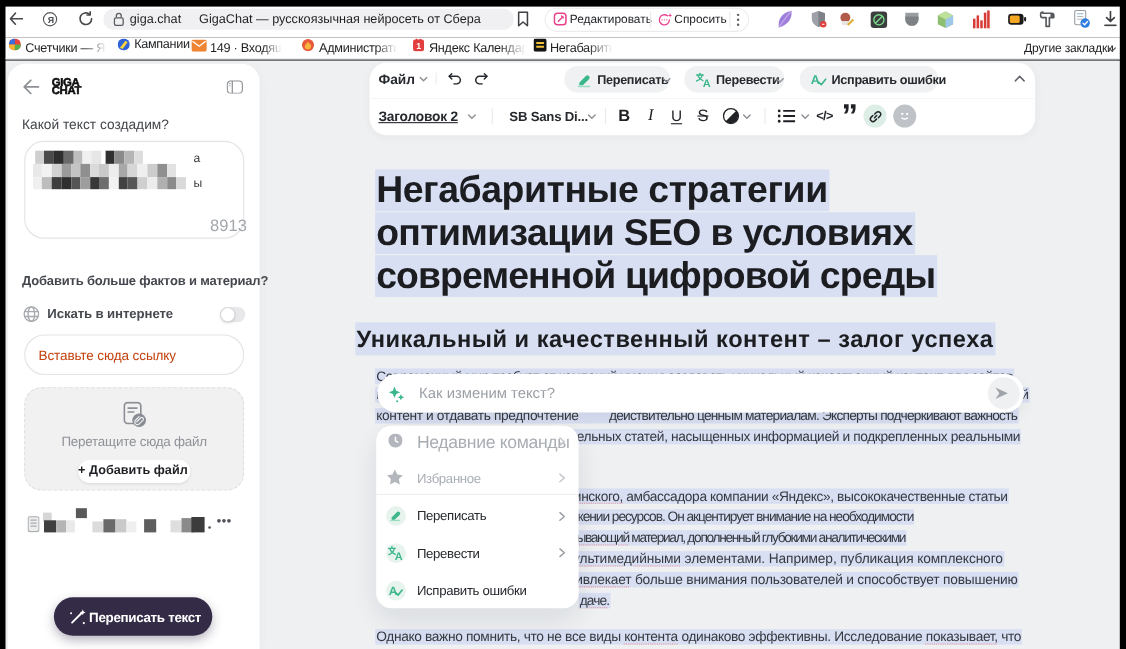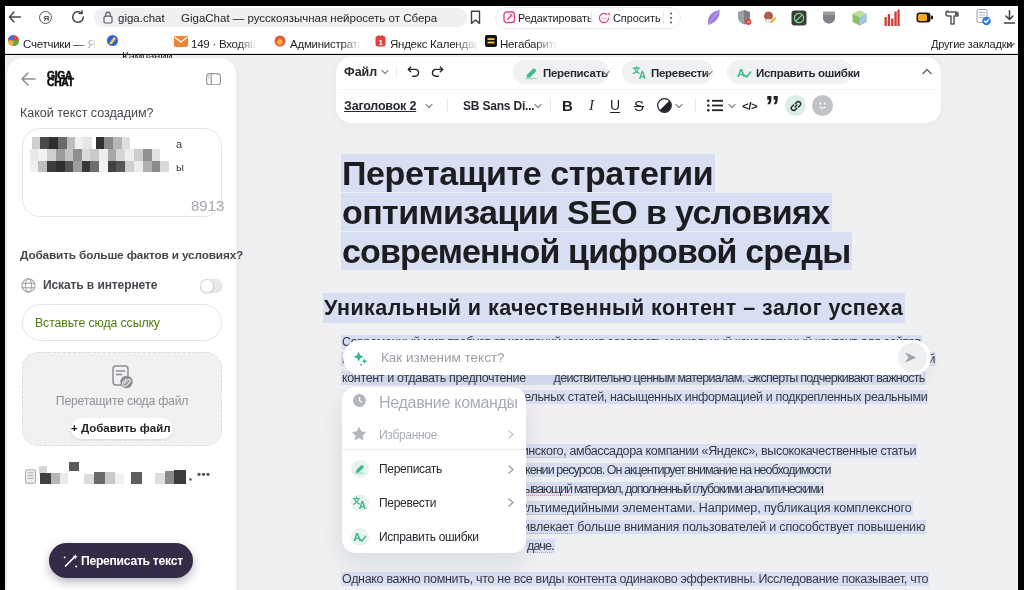--- a/index.html
+++ b/index.html
@@ -139,21 +139,21 @@
       <circle cx="5.5" cy="5.5" r="5.5" fill="#e8433c"></circle>
       <path d="M5.5 0 A5.5 5.5 0 0 0 0 5.5 L5.5 5.5 Z" fill="#3a6fe0"></path>
       <path d="M0 5.5 A5.5 5.5 0 0 0 5.5 11 L5.5 5.5 Z" fill="#f2b632"></path>
       <path d="M5.5 11 A5.5 5.5 0 0 0 11 5.5 L5.5 5.5 Z" fill="#56b24c"></path>
     </svg>
   <div class="abs fade90" style="left:23px; top:37.5px; font-size:11.5px; color:#1f2023; width:76px; overflow:hidden; letter-spacing:-0.25px;">Счетчики — Янде</div>
   <svg class="ic" style="left:107px; top:35px;" width="11" height="11" viewBox="0 0 11 11">
       <circle cx="5.5" cy="5.5" r="5.5" fill="#2f62d9"></circle>
       <path d="M2 8.5 L7 2 L9 3.5 L4.5 9.5 Z" fill="#f7d23e"></path>
     </svg>
-  <div class="abs" style="left:122px; top:50px; font-size:11.5px; color:#1f2023; letter-spacing:-0.3px;">Кампании</div>
+  <div class="abs" style="left:122px; top:35px; font-size:11.5px; color:#1f2023; letter-spacing:-0.3px;">Кампании</div>
   <svg class="ic" style="left:174px; top:36px;" width="14" height="11" viewBox="0 0 14 11">
       <rect width="14" height="11" rx="2" fill="#ef8432"></rect>
       <path d="M1 1.5 L7 6 L13 1.5" stroke="#fff" stroke-width="1.3" fill="none"></path>
     </svg>
   <div class="abs fade85" style="left:191px; top:37.5px; font-size:11.5px; color:#1f2023; width:68px; overflow:hidden; letter-spacing:-0.25px;">149 · Входящие —</div>
   <svg class="ic" style="left:274px; top:35px;" width="12" height="12" viewBox="0 0 12 12">
       <circle cx="6" cy="6" r="5.5" fill="#e8593a"></circle>
       <path d="M3 8 C3 5 5 5.5 5.5 3 C7 4.5 9 5 8.8 7.5 A3 3 0 0 1 3 8 Z" fill="#f5b53f"></path>
     </svg>
   <div class="abs fade85" style="left:290px; top:37.5px; font-size:11.5px; color:#1f2023; width:74px; overflow:hidden; letter-spacing:-0.25px;">Административны</div>
@@ -238,34 +238,34 @@
         <rect x="104" y="25" width="9" height="11" fill="#ececec"></rect>
         <rect x="113" y="25" width="9" height="11" fill="#b0b0b0"></rect>
         <rect x="122" y="25" width="8" height="11" fill="#8a8a8a"></rect>
         <rect x="130" y="25" width="9" height="11" fill="#d9d9d9"></rect>
     </g>
   </svg>
   <div class="abs" style="left:176px; top:138px; font-size:11px; color:#3c3c3c;">а</div>
   <div class="abs" style="left:176px; top:161px; font-size:11px; color:#3c3c3c;">ы</div>
   <div class="abs" style="left:191px; top:197px; font-size:15px; color:#a3a7ac;">8913</div>
 
-  <div class="abs" style="left:20px; top:248px; font-size:11.8px; font-weight:600; color:#43464c; letter-spacing:-0.15px;">Добавить больше фактов и условиях?</div>
+  <div class="abs" style="left:20px; top:248px; font-size:11.8px; font-weight:600; color:#43464c; letter-spacing:-0.15px;">Добавить больше фактов и материал?</div>
 
   <svg class="ic" style="left:20.5px; top:277.5px;" width="15" height="15" viewBox="0 0 16 16">
       <circle cx="8" cy="8" r="7" stroke="#a6a9ae" stroke-width="1.3" fill="none"></circle>
       <ellipse cx="8" cy="8" rx="3.2" ry="7" stroke="#a6a9ae" stroke-width="1.3" fill="none"></ellipse>
       <line x1="1" y1="5.6" x2="15" y2="5.6" stroke="#a6a9ae" stroke-width="1.3"></line>
       <line x1="1" y1="10.4" x2="15" y2="10.4" stroke="#a6a9ae" stroke-width="1.3"></line>
     </svg>
   <div class="abs" style="left:43px; top:277.5px; font-size:12px; font-weight:600; color:#46494e; letter-spacing:-0.1px;">Искать в интернете</div>
   <div class="abs" style="left:200px; top:279px; width:23px; height:14px; background:#e8e8ea; border-radius:7px;"></div>
   <div class="abs" style="left:200px; top:279px; width:14px; height:14px; background:#fff; border:0.5px solid #d9d9db; border-radius:7px; box-shadow:0 1px 2px rgba(0,0,0,.12);"></div>
 
   <div class="abs" style="left:22px; top:304px; width:200px; height:37px; background:#fff; border:1px solid #e4e4e6; border-radius:19px;"></div>
-  <div class="abs" style="left:35px; top:315.5px; font-size:12.3px; color:#4d7c0f; letter-spacing:-0.1px;">Вставьте сюда ссылку</div>
+  <div class="abs" style="left:35px; top:315.5px; font-size:12.3px; color:#c2410c; letter-spacing:-0.1px;">Вставьте сюда ссылку</div>
 
   <div class="abs" style="left:22px; top:352px; width:200px; height:94px; background:#f1f1f2; border:1px dashed #dcdcde; border-radius:16px;"></div>
   <svg class="ic" style="left:112px; top:365px;" width="22" height="25" viewBox="0 0 22 25">
     <rect x="1" y="1" width="15" height="19" rx="3" stroke="#8b8e94" stroke-width="1.5" fill="none"></rect>
     <line x1="4.5" y1="6" x2="12.5" y2="6" stroke="#8b8e94" stroke-width="1.5" stroke-linecap="round"></line>
     <line x1="4.5" y1="9.5" x2="9.5" y2="9.5" stroke="#8b8e94" stroke-width="1.5" stroke-linecap="round"></line>
     <circle cx="14.5" cy="17" r="6.2" fill="#898c92"></circle>
     <path d="M12.4 18.4 L16 14.8 a1.5 1.5 0 0 1 2.1 2.1 L14.6 20.4 a2.4 2.4 0 0 1 -3.4-3.4 l3.2-3.2" stroke="#eef0f1" stroke-width="1.1" fill="none" stroke-linecap="round"></path>
   </svg>
   <div class="abs" style="left:22px; top:393.5px; width:200px; text-align:center; font-size:12.2px; color:#8f9298; letter-spacing:-0.2px;">Перетащите сюда файл</div>
@@ -406,21 +406,21 @@
     </svg>
   <div class="abs" style="left:812px; top:95px; width:21px; height:21px; background:#bfc2c7; border-radius:50%;"></div>
   <svg class="ic" style="left:816px; top:99px;" width="13" height="13" viewBox="0 0 13 13">
       <circle cx="4.3" cy="4.6" r="1.05" fill="#fff"></circle>
       <circle cx="8.7" cy="4.6" r="1.05" fill="#fff"></circle>
       <path d="M4 8.2 q2.5 2 5 0" stroke="#fff" stroke-width="1.2" fill="none" stroke-linecap="round"></path>
     </svg>
 </div>
 
 <div id="doc">
-  <div class="abs h1line" style="left:342px; top:154px;"><span style="letter-spacing:-0.41px;">Перетащите стратегии</span></div>
+  <div class="abs h1line" style="left:342px; top:154px;"><span style="letter-spacing:-0.41px;">Негабаритные стратегии</span></div>
   <div class="abs h1line" style="left:342px; top:193px;"><span style="letter-spacing:-0.61px;">оптимизации SEO в условиях</span></div>
   <div class="abs h1line" style="left:342px; top:232px;"><span style="letter-spacing:-0.83px;">современной цифровой среды</span></div>
   <div class="abs h2line" style="left:324px; top:292.5px;"><span style="letter-spacing:0.45px;">Уникальный и качественный контент – залог успеха</span></div>
 
   <div class="abs bodyline" style="left:342px; top:332.5px;"><span class="hl">Современный мир требует от компаний умения создавать уникальный качественный контент для сайтов</span></div>
   <div class="abs bodyline" style="left:342px; top:350px;"><span class="hl">материал помогающий выделить ресурс среди конкурентов и повышающий доверие к нему и улучшающий</span></div>
   <div class="abs bodyline" style="left:342px; top:369px;"><span class="hl" style="padding-right:10px;">контент и отдавать предпочтение</span></div>
   <div class="abs bodyline" style="left:534.6px; top:369px;"><span class="hl" style="padding-left:20px; letter-spacing:-0.72px;">действительно ценным материалам. Эксперты подчеркивают важность</span></div>
   <div class="abs bodyline" style="left:519.1px; top:388px;"><span class="hl">тельных статей, насыщенных информацией и подкрепленных реальными</span></div>
 

